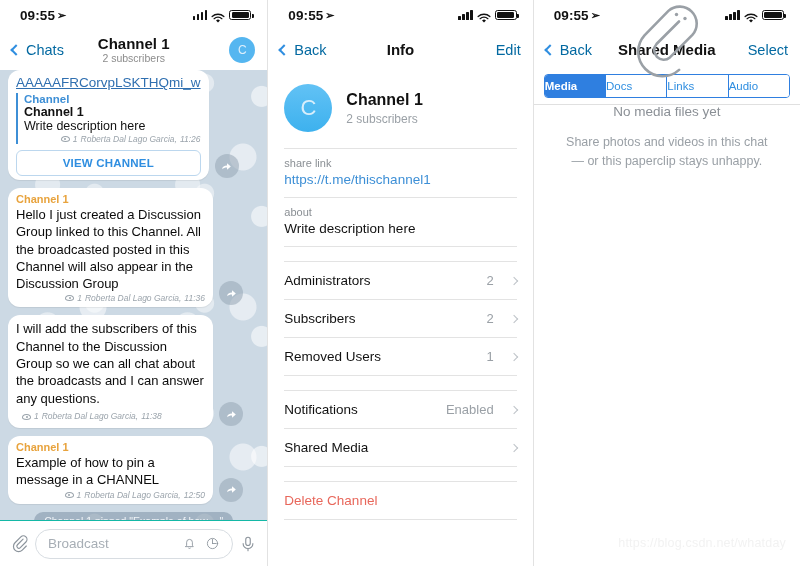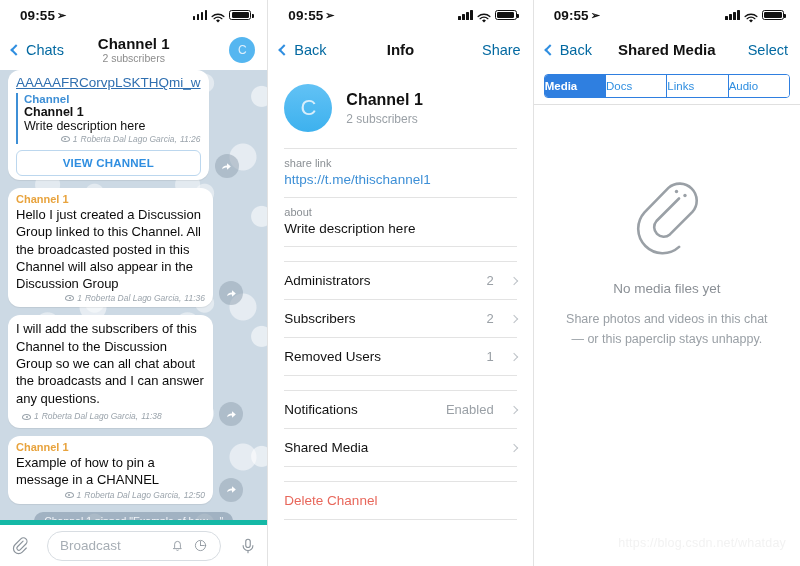--- a/index.html
+++ b/index.html
@@ -116,22 +116,22 @@
   }
   .share-btn svg { width: 13px; height: 13px; }
   .service-pill {
     background: rgba(125,145,165,.55); color: #f0f4f8; font-size: 10.5px;
     padding: 3px 10px; border-radius: 10px; margin: 0 auto 8px auto; display: table;
     white-space: nowrap;
   }
 
   .input-bar {
     position: absolute; left: 0; right: 0; bottom: 0; height: 46px;
-    background: #fff; display: flex; align-items: center; padding: 0 10px; gap: 18px;
-    border-top: 5px solid #14b8a6;
+    background: #fff; display: flex; align-items: center; padding: 0 10px; gap: 6px;
+    border-top: 1px solid #14b8a6;
   }
   .input-pill {
     flex: 1; height: 30px; border: 1px solid #d8dde2; border-radius: 16px;
     display: flex; align-items: center; padding: 0 12px; gap: 8px; background: #fff;
   }
   .input-placeholder { flex: 1; font-size: 13.5px; color: #a7aeb5; }
   .icon-btn { cursor: pointer; display: flex; align-items: center; justify-content: center; }
 
   
   .info-body { position: absolute; top: 70px; left: 0; right: 0; bottom: 0; background: #fff; overflow: hidden; }
@@ -166,21 +166,21 @@
   }
   .seg {
     flex: 1; text-align: left; font-size: 11.5px; padding: 5px 0; color: #2f8ee0;
     cursor: pointer; background: #fff; border-left: 1px solid #2f7fe0;
   }
   .seg:first-child { border-left: none; }
   .seg.active { background: #2f7fe0; color: #fff; font-weight: bold; }
   .media-sep { height: 1px; background: #e0e0e0; margin-top: 6px; }
   .empty-state {
     position: absolute; top: 0; left: 0; right: 0; bottom: 0;
-    display: flex; flex-direction: column; align-items: center; justify-content: center;
+    display: flex; flex-direction: column; align-items: center; 
     gap: 0; padding-bottom: 40px;
   }
   .empty-title { font-size: 13.5px; color: #8b9096; margin-top: 22px; }
   .empty-desc { font-size: 12.5px; color: #9aa0a6; text-align: center; line-height: 1.55; margin-top: 14px; }
 
   .watermark {
     position: absolute; right: 14px; bottom: 16px; font-size: 12.5px;
     color: #f2f2f2; letter-spacing: .2px; user-select: none;
   }
 </style>
@@ -367,21 +367,21 @@
     </div>
 
     <div class="navbar">
       <div class="nav-left">
         <span class="chevron-left"></span>
         <span>Back</span>
       </div>
       <div class="nav-title-wrap">
         <div class="nav-title">Info</div>
       </div>
-      <div class="nav-right">Share</div>
+      <div class="nav-right">Edit</div>
     </div>
     <div class="navbar-line"></div>
 
     <div class="info-body">
       <div class="info-header">
         <div class="info-avatar">C</div>
         <div>
           <div class="info-name">Channel 1</div>
           <div class="info-sub">2 subscribers</div>
         </div>

